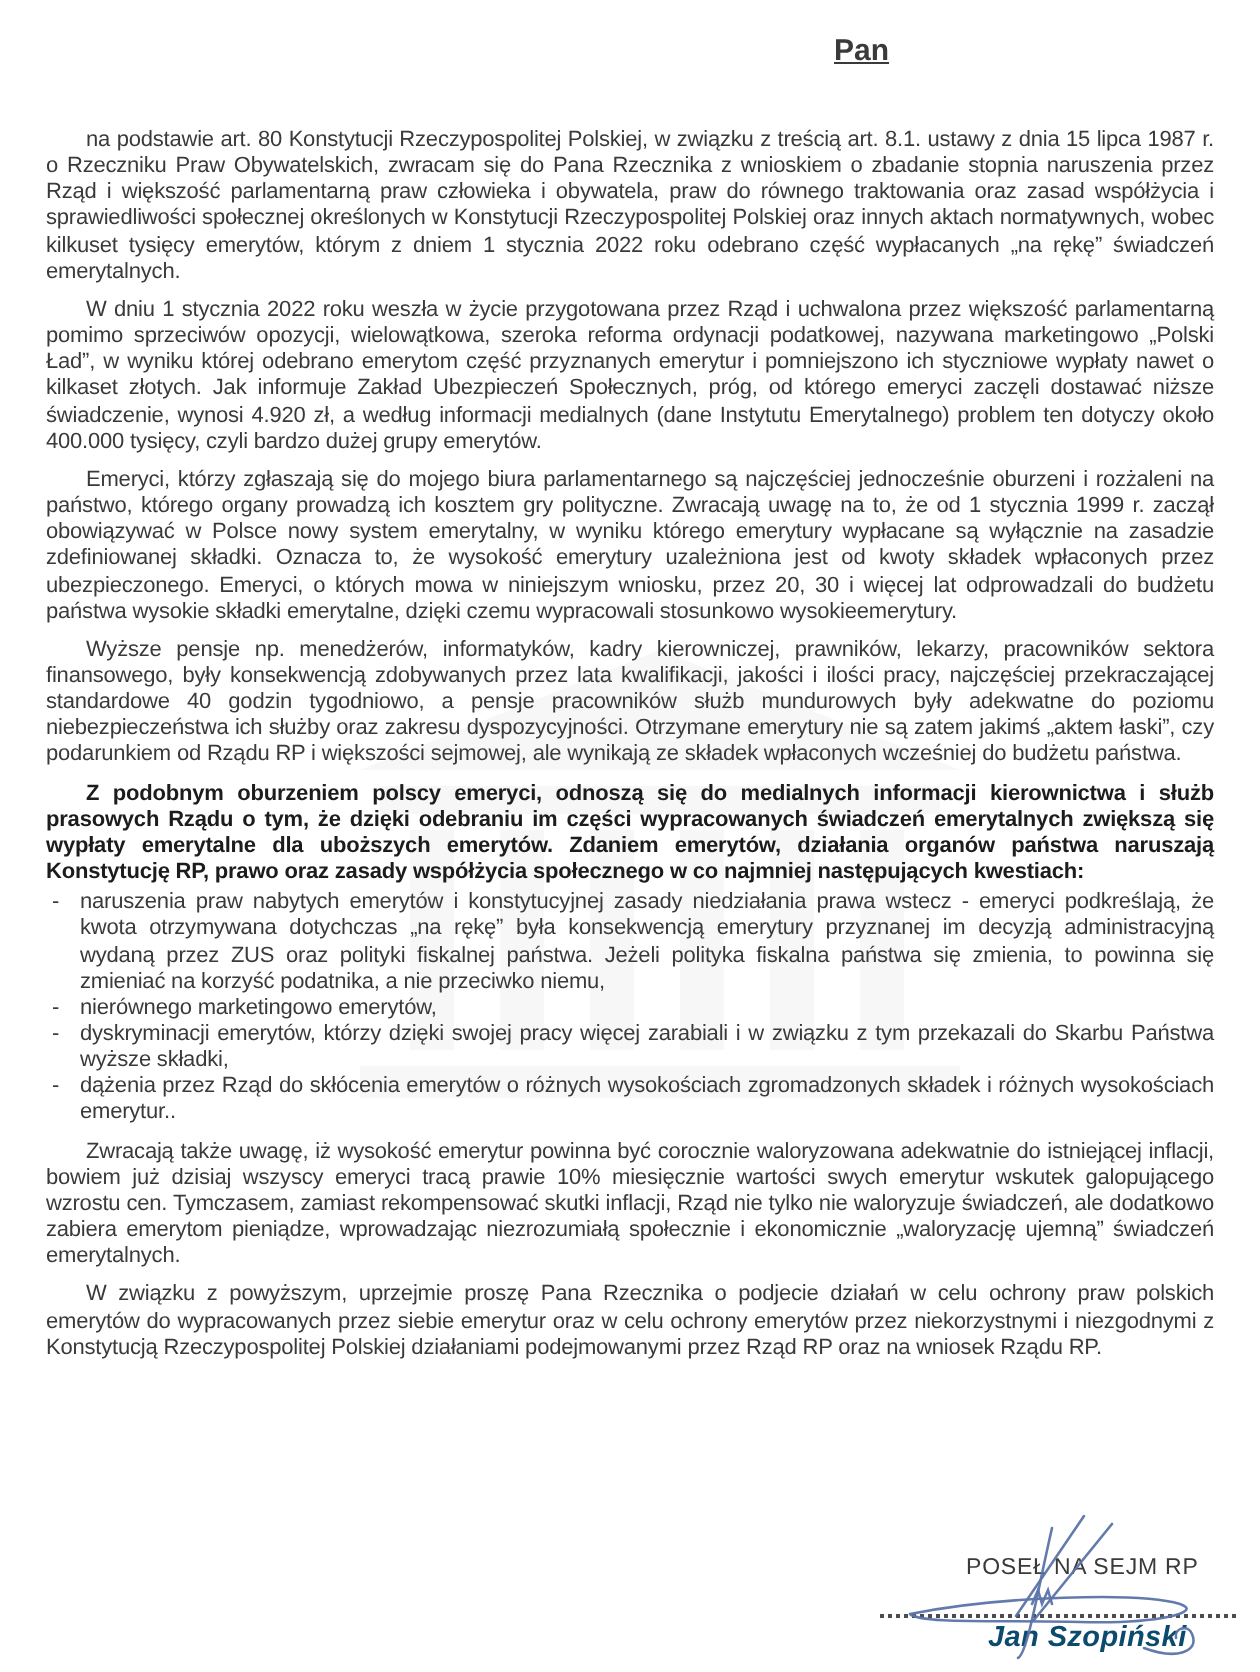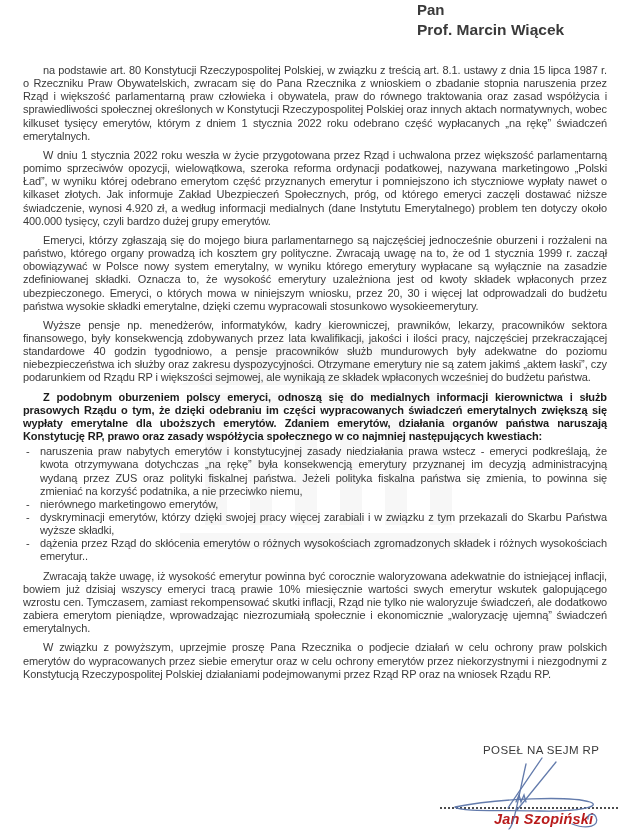--- a/index.html
+++ b/index.html
@@ -17,23 +17,24 @@
   }
   
   .watermark {
     position: absolute; left: 150px; top: 315px;
     width: 360px; height: 250px;
     opacity: 0.05;
     pointer-events: none;
   }
   
   .recipient {
-    position: absolute; left: 417px; top: 1px;
+    position: absolute; left: 417px; top: 17px;
     line-height: 1.2;
     white-space: nowrap;
+    text-decoration: underline;
   }
   .recipient .salutation { font-weight: bold; font-size: 15px; }
   .recipient .name { font-weight: bold; font-size: 15.5px; margin-top: 2px; }
   .recipient .title { font-size: 13px; margin-top: 3px; letter-spacing: -0.3px; color: var(--color-text, #3a3a3a); }
 
   .body-text {
     position: absolute; left: 23px; top: 64px;
     width: 584px;
     font-size: 11px;
     line-height: 13.15px;
@@ -53,35 +54,35 @@
   ul.points li {
     position: relative;
     padding-left: 17px;
     text-align: justify;
     margin: 0;
   }
   ul.points li .marker { position: absolute; left: 3px; top: 0; }
 
   
   .sig-role {
-    position: absolute; left: 483px; top: 744px;
+    position: absolute; left: 483px; top: 778px;
     font-size: 11.5px; letter-spacing: 0.4px;
     color: var(--color-text, #3a3a3a);
     white-space: nowrap;
   }
   .sig-dotline {
     position: absolute; left: 440px; top: 807px;
     width: 178px; height: 0;
     border-top: 2px dotted #4c4c4c;
   }
   .sig-name {
     position: absolute; left: 494px; top: 811px;
     font-size: 14.5px; font-weight: bold; font-style: italic;
     letter-spacing: 0.2px;
-    color: #b91c1c;
+    color: #0c4a6e;
     white-space: nowrap;
   }
   .sig-ink {
     position: absolute; left: 430px; top: 752px;
     width: 200px; height: 84px;
     pointer-events: none;
   }
   .sig-ink path {
     fill: none;
     stroke: var(--color-signature_ink, #5b74a8);
@@ -103,21 +104,20 @@
     <rect class="wm-shape" x="100" y="100" width="22" height="110"></rect>
     <rect class="wm-shape" x="145" y="100" width="22" height="110"></rect>
     <rect class="wm-shape" x="190" y="100" width="22" height="110"></rect>
     <rect class="wm-shape" x="235" y="100" width="22" height="110"></rect>
     <rect class="wm-shape" x="280" y="100" width="22" height="110"></rect>
     <rect class="wm-shape" x="30" y="218" width="300" height="16"></rect>
   </svg>
 
   <div class="recipient">
     <div class="salutation">Pan</div>
-    <div class="name">Prof. Marcin Wiącek</div>
   </div>
 
   <div class="body-text">
     <p class="para">na podstawie art. 80 Konstytucji Rzeczypospolitej Polskiej, w związku z treścią art. 8.1. ustawy z dnia 15 lipca 1987 r. o Rzeczniku Praw Obywatelskich, zwracam się do Pana Rzecznika z wnioskiem o zbadanie stopnia naruszenia przez Rząd i większość parlamentarną praw człowieka i obywatela, praw do równego traktowania oraz zasad współżycia i sprawiedliwości społecznej określonych w Konstytucji Rzeczypospolitej Polskiej oraz innych aktach normatywnych, wobec kilkuset tysięcy emerytów, którym z dniem 1 stycznia 2022 roku odebrano część wypłacanych „na rękę” świadczeń emerytalnych.</p>
     <p class="para">W dniu 1 stycznia 2022 roku weszła w życie przygotowana przez Rząd i uchwalona przez większość parlamentarną pomimo sprzeciwów opozycji, wielowątkowa, szeroka reforma ordynacji podatkowej, nazywana marketingowo „Polski Ład”, w wyniku której odebrano emerytom część przyznanych emerytur i pomniejszono ich styczniowe wypłaty nawet o kilkaset złotych. Jak informuje Zakład Ubezpieczeń Społecznych, próg, od którego emeryci zaczęli dostawać niższe świadczenie, wynosi 4.920 zł, a według informacji medialnych (dane Instytutu Emerytalnego) problem ten dotyczy około 400.000 tysięcy, czyli bardzo dużej grupy emerytów.</p>
     <p class="para">Emeryci, którzy zgłaszają się do mojego biura parlamentarnego są najczęściej jednocześnie oburzeni i rozżaleni na państwo, którego organy prowadzą ich kosztem gry polityczne. Zwracają uwagę na to, że od 1 stycznia 1999 r. zaczął obowiązywać w Polsce nowy system emerytalny, w wyniku którego emerytury wypłacane są wyłącznie na zasadzie zdefiniowanej składki. Oznacza to, że wysokość emerytury uzależniona jest od kwoty składek wpłaconych przez ubezpieczonego. Emeryci, o których mowa w niniejszym wniosku, przez 20, 30 i więcej lat odprowadzali do budżetu państwa wysokie składki emerytalne, dzięki czemu wypracowali stosunkowo wysokieemerytury.</p>
     <p class="para">Wyższe pensje np. menedżerów, informatyków, kadry kierowniczej, prawników, lekarzy, pracowników sektora finansowego, były konsekwencją zdobywanych przez lata kwalifikacji, jakości i ilości pracy, najczęściej przekraczającej standardowe 40 godzin tygodniowo, a pensje pracowników służb mundurowych były adekwatne do poziomu niebezpieczeństwa ich służby oraz zakresu dyspozycyjności. Otrzymane emerytury nie są zatem jakimś „aktem łaski”, czy podarunkiem od Rządu RP i większości sejmowej, ale wynikają ze składek wpłaconych wcześniej do budżetu państwa.</p>
     <p class="para emphasis">Z podobnym oburzeniem polscy emeryci, odnoszą się do medialnych informacji kierownictwa i służb prasowych Rządu o tym, że dzięki odebraniu im części wypracowanych świadczeń emerytalnych zwiększą się wypłaty emerytalne dla uboższych emerytów. Zdaniem emerytów, działania organów państwa naruszają Konstytucję RP, prawo oraz zasady współżycia społecznego w co najmniej następujących kwestiach:</p>
 
     <ul class="points">

